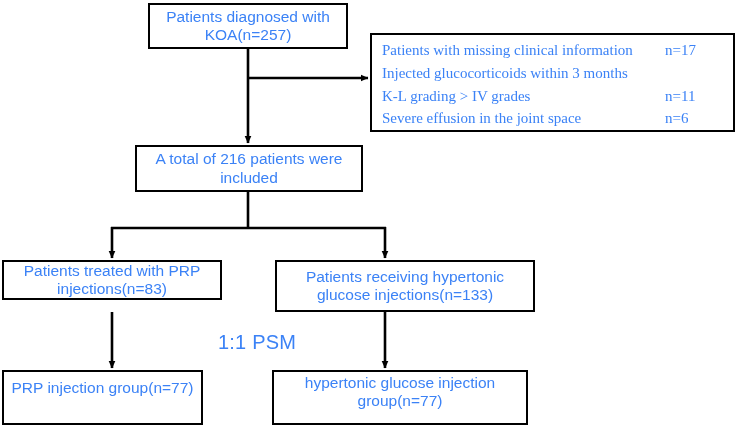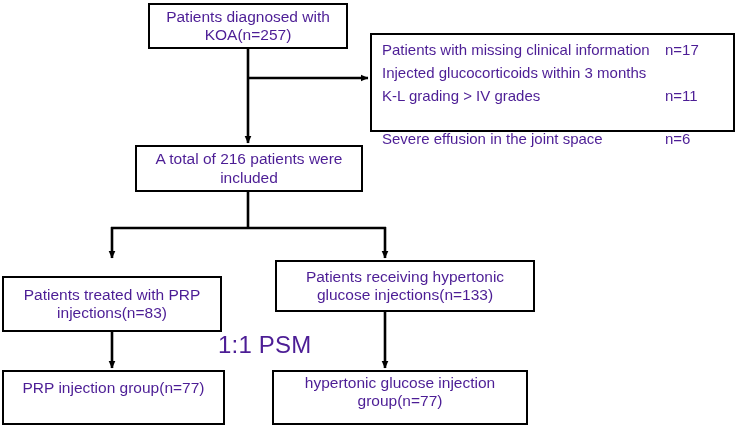--- a/index.html
+++ b/index.html
@@ -7,21 +7,21 @@
     margin: 0;
     padding: 0;
     background: #ffffff;
   }
   #flow-root {
     position: relative;
     width: 744px;
     height: 427px;
     background: #ffffff;
     font-family: "Liberation Sans", sans-serif;
-    color: #4c1d95;
+    color: #3b82f6;
     overflow: hidden;
   }
   #flow-svg {
     position: absolute;
     left: 0;
     top: 0;
     width: 744px;
     height: 427px;
   }
   .node {
@@ -40,25 +40,25 @@
   .node-label {
     display: block;
     width: 100%;
     white-space: pre-line;
   }
 
   
   #node-diagnosed  { left: 148px; top: 3px;   width: 200px; height: 46px; }
   #node-excluded   { left: 370px; top: 33px;  width: 365px; height: 99px;
                      align-items: flex-start; justify-content: flex-start;
-                     padding: 4px 6px 4px 10px; }
+                     padding: 4px 6px 4px 10px; font-family: Liberation Serif, serif; }
   #node-included   { left: 135px; top: 145px; width: 228px; height: 47px; }
-  #node-prp        { left: 2px;   top: 260px; width: 220px; height: 56px; margin-top: 16px; }
+  #node-prp        { left: 2px;   top: 260px; width: 220px; height: 40px; }
   #node-hypertonic { left: 275px; top: 260px; width: 260px; height: 52px; }
-  #node-prp-group  { left: 2px;   top: 370px; width: 223px; height: 55px;
+  #node-prp-group  { left: 2px;   top: 370px; width: 201px; height: 55px;
                      align-items: flex-start; padding-top: 7px; }
   #node-hg-group   { left: 272px; top: 370px; width: 256px; height: 55px;
                      align-items: flex-start; padding-top: 2px; }
 
   
   .excl-list {
     width: 100%;
     font-size: 15px;
     line-height: 1.52;
   }
@@ -73,29 +73,28 @@
   }
   .excl-spacer {
     flex: 1 1 auto;
   }
   .excl-count {
     flex: 0 0 62px;
     text-align: left;
   }
   .excl-count.indent {
     padding-left: 8px;
-    margin-top: 21px;
   }
 
   
   #psm-label {
     position: absolute;
     left: 218px;
     top: 331px;
-    font-size: 24px;
+    font-size: 20px;
     letter-spacing: 0.2px;
     white-space: nowrap;
   }
 </style>
 </head>
 <body>
 
 <div id="flow-root">
 
   <svg id="flow-svg" viewBox="0 0 744 427">

